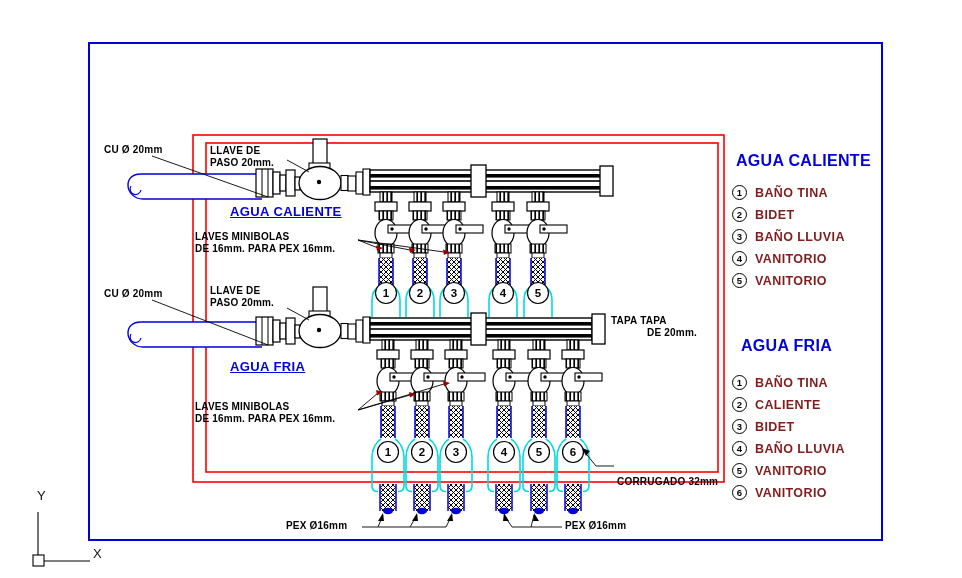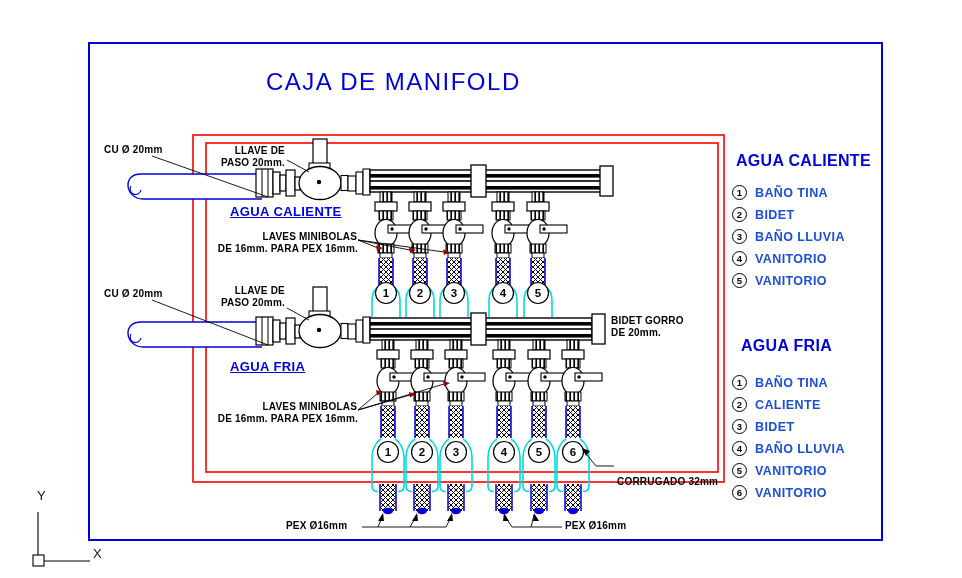--- a/index.html
+++ b/index.html
@@ -11,23 +11,23 @@
   .zone-label{position:absolute;font-size:13px;font-weight:700;color:#0000dd;
               text-decoration:underline;letter-spacing:.4px;white-space:nowrap;}
   .main-title{position:absolute;font-size:24px;font-weight:400;color:#0000dd;
               letter-spacing:1.5px;white-space:nowrap;}
   .legend-title{position:absolute;font-size:16px;font-weight:700;color:#0000dd;
                 letter-spacing:.3px;white-space:nowrap;}
   .legend-item{position:absolute;display:flex;align-items:center;white-space:nowrap;}
   .lcirc{display:inline-flex;width:15px;height:15px;border:1.4px solid #000;border-radius:50%;
          align-items:center;justify-content:center;font-size:9.5px;font-weight:700;color:#000;
          box-sizing:border-box;background:#fff;}
-  .llab{margin-left:8px;font-size:12.5px;font-weight:700;color:#1d4ed8;letter-spacing:.4px;}
+  .llab{margin-left:8px;font-size:12.5px;font-weight:700;color:#7f1d1d;letter-spacing:.4px;}
   .ucs-label{position:absolute;font-size:13px;font-weight:400;color:#111;}
-  .ta-r{text-align:right;}
+  .ta-r{}
 </style>
 </head>
 <body>
 
 <div id="stage">
 
   <svg id="drawing-svg" width="962" height="578" viewBox="0 0 962 578">
     <defs>
       <pattern id="ribs" width="4" height="4" patternUnits="userSpaceOnUse">
         <rect width="4" height="4" fill="#fff"></rect>
@@ -219,38 +219,37 @@
       <polygon points="450,383 443,381 444,386.5"></polygon>
     </g>
 
     <g stroke="#000" stroke-width="1.1" fill="none">
       <path d="M38,512 V555"></path>
       <rect x="33" y="555" width="11" height="11"></rect>
       <path d="M44,561 H90"></path>
     </g>
   </svg>
 
-  <div class="main-title" style="left:266px;top:68px">CAJA DE MANIFOLD</div>
 
   <div class="cad-label" style="left:104px;top:145px">CU Ø 20mm</div>
   <div class="cad-label ta-r" style="left:210px;top:146px;width:75px">LLAVE DE</div>
   <div class="cad-label ta-r" style="left:210px;top:158px;width:75px">PASO 20mm.</div>
   <div class="zone-label" style="left:230px;top:204px">AGUA CALIENTE</div>
   <div class="cad-label ta-r" style="left:195px;top:232px;width:162px">LAVES MINIBOLAS</div>
   <div class="cad-label ta-r" style="left:195px;top:244px;width:163px">DE 16mm. PARA PEX 16mm.</div>
 
   <div class="cad-label" style="left:104px;top:289px">CU Ø 20mm</div>
   <div class="cad-label ta-r" style="left:210px;top:286px;width:75px">LLAVE DE</div>
   <div class="cad-label ta-r" style="left:210px;top:298px;width:75px">PASO 20mm.</div>
   <div class="zone-label" style="left:230px;top:359px">AGUA FRIA</div>
   <div class="cad-label ta-r" style="left:195px;top:402px;width:162px">LAVES MINIBOLAS</div>
   <div class="cad-label ta-r" style="left:195px;top:414px;width:163px">DE 16mm. PARA PEX 16mm.</div>
 
-  <div class="cad-label" style="left:611px;top:316px">BIDET GORRO</div>
-  <div class="cad-label" style="left:611px;top:328px">DE 20mm.</div>
+  <div class="cad-label" style="left:611px;top:316px">TAPA TAPA</div>
+  <div class="cad-label" style="left:647px;top:328px">DE 20mm.</div>
   <div class="cad-label" style="left:617px;top:477px">CORRUGADO 32mm</div>
 
   <div class="cad-label" style="left:286px;top:521px">PEX Ø16mm</div>
   <div class="cad-label" style="left:565px;top:521px">PEX Ø16mm</div>
 
   <div class="legend-title" style="left:736px;top:152px">AGUA CALIENTE</div>
   <div class="legend-item" style="left:732px;top:185px">
     <span class="lcirc">1</span>
     <span class="llab">BAÑO TINA</span>
   </div>

